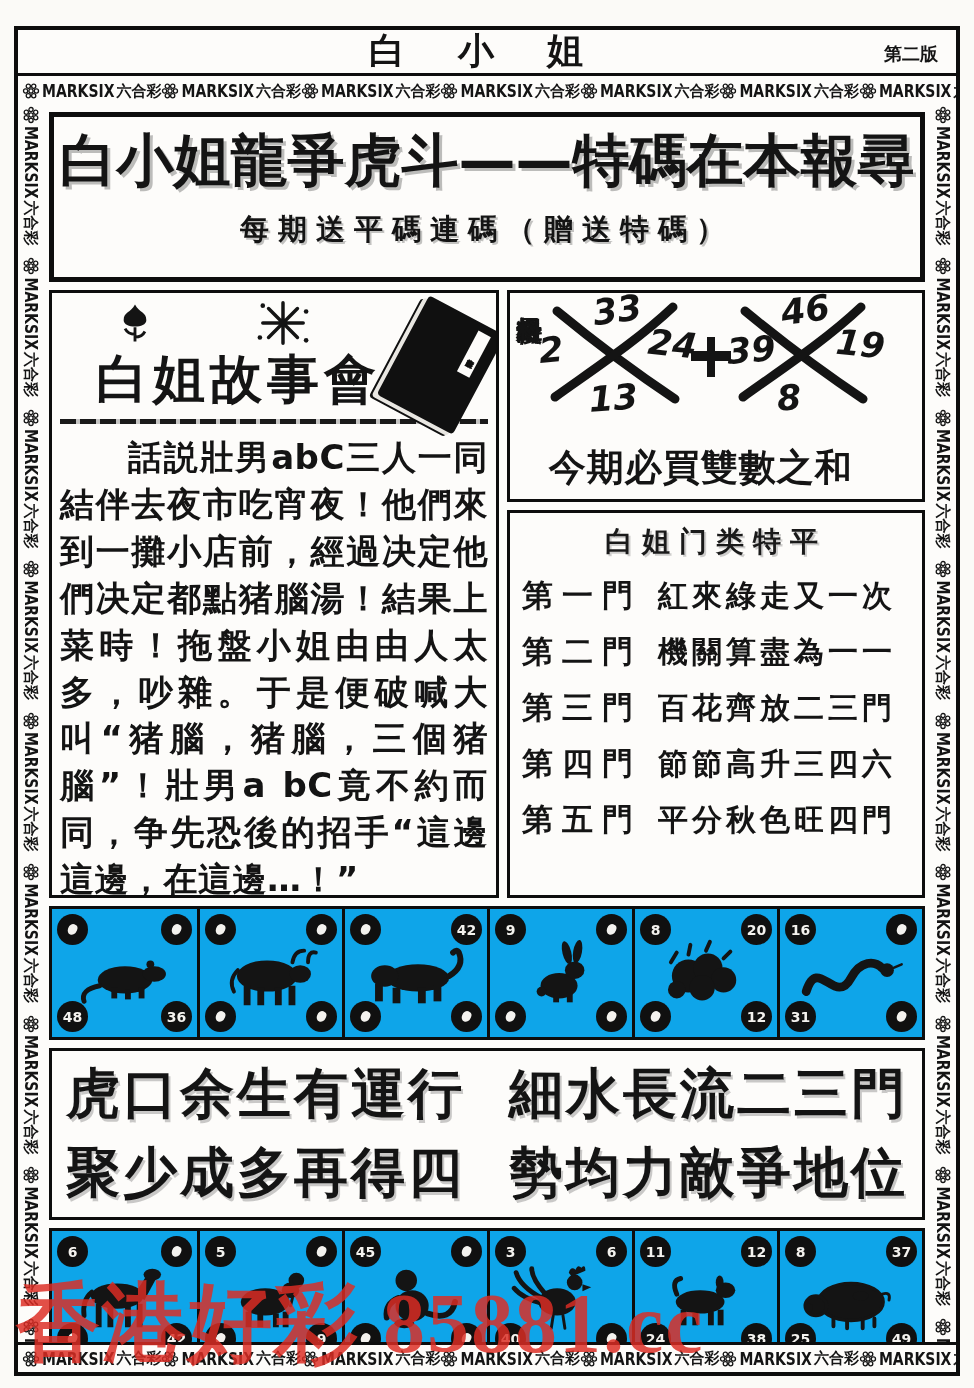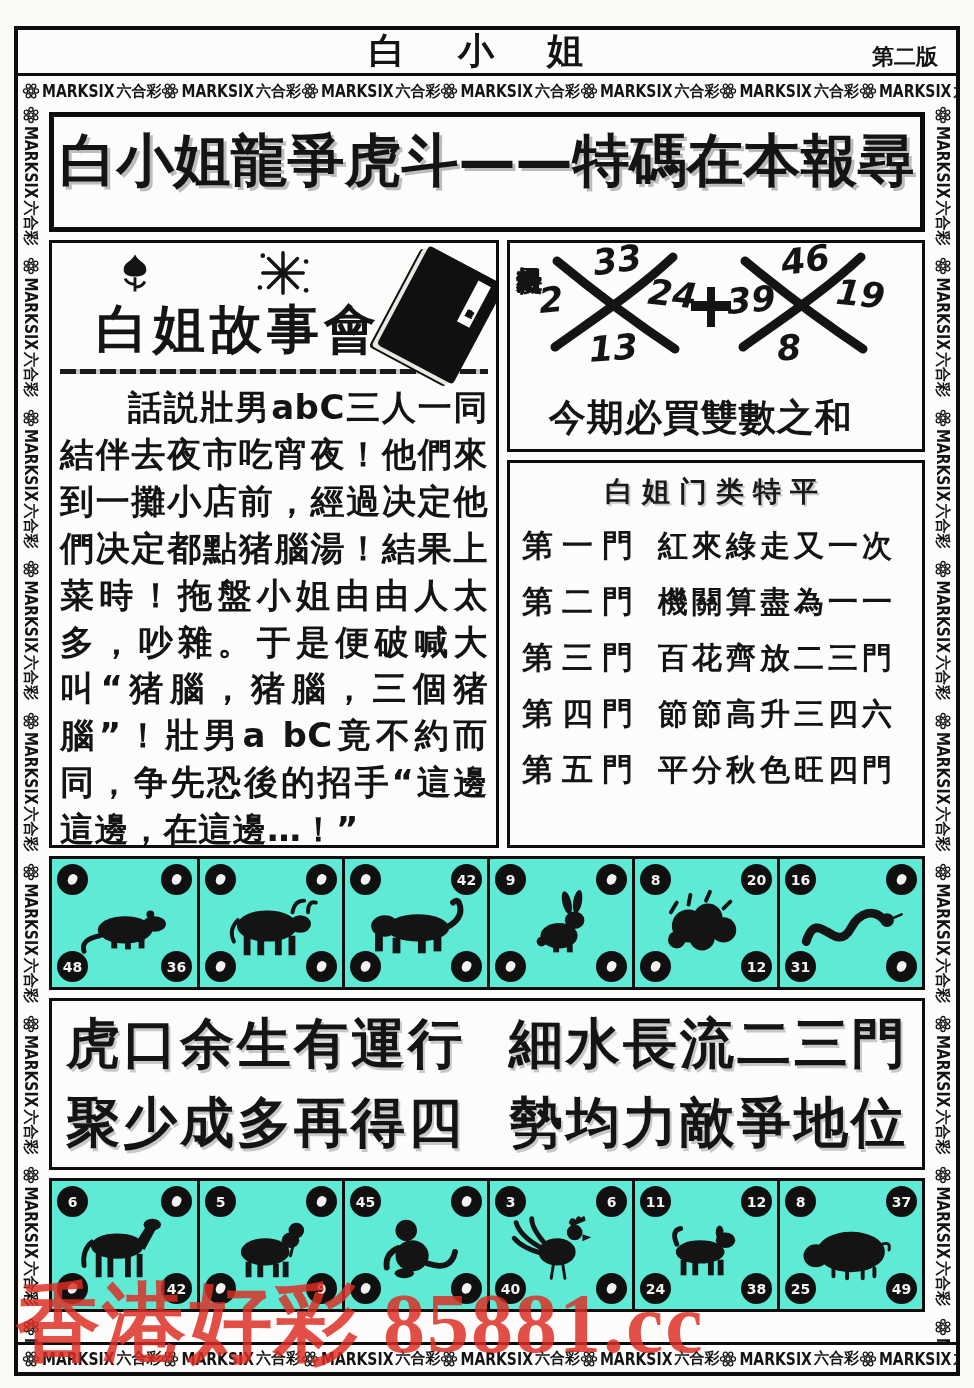--- a/index.html
+++ b/index.html
@@ -6,21 +6,21 @@
   html,body { width: 974px; height: 1388px; }
   body { background:#efeeea; font-family:"DejaVu Sans", sans-serif; color:#141414; position:relative; overflow:hidden; }
   .page { position:absolute; inset:0; background:#fbfaf7; }
 
   
   .frame { position:absolute; left:14px; top:26px; right:14px; bottom:12px; border:4px solid #0d0d0d; background:#fdfcfa; display:flex; flex-direction:column; overflow:hidden; }
 
   
   .masthead { height:46px; border-bottom:3px solid #0d0d0d; position:relative; display:flex; align-items:center; justify-content:center; flex:none; }
   .masthead-title { font-family:"Liberation Serif", serif; font-size:36px; font-weight:700; letter-spacing:22px; }
-  .masthead-edition { position:absolute; right:18px; top:12px; font-family:"Liberation Serif", serif; font-size:22px; font-weight:700; }
+  .masthead-edition { position:absolute; right:18px; top:12px; font-family:"Liberation Serif", serif; font-size:18px; font-weight:700; }
 
   
   .band { height:30px; flex:none; display:flex; align-items:center; justify-content:space-between; overflow:hidden; padding:0 4px; white-space:nowrap; }
   .band.bottom { border-top:3px solid #0d0d0d; }
   .strip-unit { display:inline-flex; align-items:center; gap:2px; flex:none; }
   .strip-en { font-size:14px; font-weight:700; letter-spacing:0; transform:scaleY(1.25); }
   .strip-cn { font-size:15px; font-weight:900; }
   .flower { flex:none; }
 
   .mid { flex:1; display:flex; min-height:0; }
@@ -67,21 +67,21 @@
 
   
   .doors-panel { border:3px solid #0d0d0d; flex:1; padding:6px 4px; overflow:hidden; }
   .doors-title { text-align:center; font-size:28px; font-weight:900; letter-spacing:9px; margin-top:4px; color:#1a1a1a; text-shadow:2px 2px 0 rgba(20,20,20,.2); }
   .door-row { display:flex; align-items:baseline; gap:16px; padding:14px 8px 0 8px; font-family:"Liberation Serif", serif; }
   .door-label { font-size:31px; font-weight:700; letter-spacing:9px; flex:none; }
   .door-text { font-size:30px; font-weight:700; letter-spacing:4px; white-space:nowrap; }
 
   
   .cards-row { margin-top:8px; border:3px solid #0d0d0d; height:134px; flex:none; display:grid; grid-template-columns:repeat(6,1fr); }
-  .card { position:relative; border-left:3px solid #0d0d0d; background:#5eead4; overflow:hidden; }
+  .card { position:relative; border-left:3px solid #0d0d0d; background:#0ea5e9; overflow:hidden; }
   .card:first-child { border-left:none; }
   .circ { position:absolute; width:31px; height:31px; border-radius:50%; background:#101010; color:#f4f2ee; display:flex; align-items:center; justify-content:center; font-size:14px; font-weight:700; }
   .circ.empty::after { content:""; width:9px; height:11px; border-radius:50% 40% 55% 45%; background:#f4f2ee; transform:rotate(20deg); }
   .c-tl { left:5px; top:5px; } .c-tr { right:5px; top:5px; } .c-bl { left:5px; bottom:5px; } .c-br { right:5px; bottom:5px; }
   .animal { position:absolute; left:50%; top:52%; transform:translate(-50%,-50%); }
   .animal * { fill:#141414; }
   .animal .st { fill:none; stroke:#141414; stroke-linecap:round; }
 
   
   .slogan-box { margin-top:8px; border:3px solid #0d0d0d; height:172px; flex:none; display:flex; flex-direction:column; justify-content:space-evenly; padding:0 14px; }
@@ -315,20 +315,21 @@
               </svg>
               <span class="strip-en">MARKSIX</span>
             </span>
           </div>
         </div>
 
       <div class="main">
 
         <div class="headline-box">
           <div class="headline-main">白小姐龍爭虎斗——特碼在本報尋</div>
+          <div class="headline-sub">每期送平碼連碼（贈送特碼）</div>
         </div>
 
         <div class="cols">
 
           <div class="story-panel">
             <div class="story-head">
               <svg class="tulip-l" width="34" height="40" viewBox="0 0 24 28">
                   <path fill="#141414" d="M12 1 C9 7 4 6 4 12 C4 18 20 18 20 12 C20 6 15 7 12 1 Z"></path>
                   <path fill="none" stroke="#141414" stroke-width="2" d="M12 17 V27 M12 22 C8 22 6 20 5 18 M12 24 C16 24 18 22 19 20"></path>
                 </svg>

